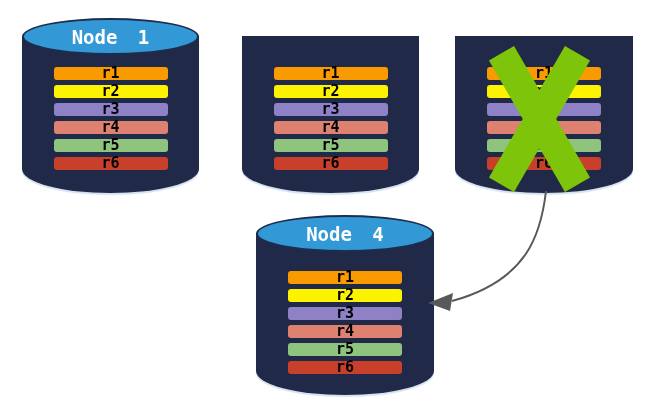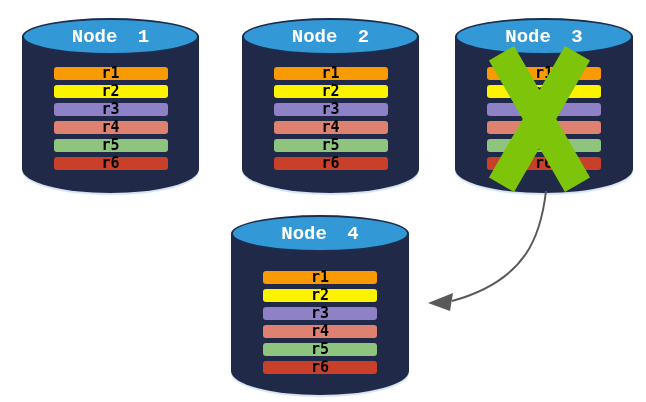--- a/index.html
+++ b/index.html
@@ -18,21 +18,21 @@
   .cyl-top {
     position:absolute; left:0; right:0; top:0; height:37px;
     background:#3399D6;
     border:2px solid #1C2E50; box-sizing:border-box;
     border-radius:50%;
     display:flex; align-items:center; justify-content:center;
     z-index:2;
   }
   .cyl-title {
     color:#ffffff; font-weight:bold; font-size:19px;
-    word-spacing:9px; letter-spacing:0;font-family:Liberation Mono, monospace;
+    word-spacing:9px; letter-spacing:0;
   }
   .rows { position:absolute; left:50%; transform:translateX(-50%); width:114px; z-index:1; }
   .row {
     height:13px; line-height:13px; margin-bottom:5px;
     border-radius:3px; text-align:center;
     font-size:15px; font-weight:bold; color:#000;
   }
   .xmark { position:absolute; left:0; top:0; width:100%; height:100%; z-index:3; }
   .x-bar {
     position:absolute; width:29px; height:152px;
@@ -55,53 +55,47 @@
     <div class="row" style="background-color: rgb(253, 242, 0);">r2</div>
     <div class="row" style="background-color: rgb(142, 129, 198);">r3</div>
     <div class="row" style="background-color: rgb(223, 129, 112);">r4</div>
     <div class="row" style="background-color: rgb(143, 196, 126);">r5</div>
     <div class="row" style="background-color: rgb(200, 64, 42);">r6</div>
   </div>
 </div>
 
 <div class="cyl" style="left:242px;top:18px;width:177px;height:175px;">
   <div class="cyl-body"></div>
-  <div class="cyl-top">
-    <span class="cyl-title">Node 2</span>
-  </div>
   <div class="rows" style="top:49px;">
     <div class="row" style="background-color: rgb(248, 154, 0);">r1</div>
     <div class="row" style="background-color: rgb(253, 242, 0);">r2</div>
     <div class="row" style="background-color: rgb(142, 129, 198);">r3</div>
     <div class="row" style="background-color: rgb(223, 129, 112);">r4</div>
     <div class="row" style="background-color: rgb(143, 196, 126);">r5</div>
     <div class="row" style="background-color: rgb(200, 64, 42);">r6</div>
   </div>
 </div>
 
 <div class="cyl" style="left:455px;top:18px;width:178px;height:175px;">
   <div class="cyl-body"></div>
-  <div class="cyl-top">
-    <span class="cyl-title">Node 3</span>
-  </div>
   <div class="rows" style="top:49px;">
     <div class="row" style="background-color: rgb(248, 154, 0);">r1</div>
     <div class="row" style="background-color: rgb(253, 242, 0);">r2</div>
     <div class="row" style="background-color: rgb(142, 129, 198);">r3</div>
     <div class="row" style="background-color: rgb(223, 129, 112);">r4</div>
     <div class="row" style="background-color: rgb(143, 196, 126);">r5</div>
     <div class="row" style="background-color: rgb(200, 64, 42);">r6</div>
   </div>
   <div class="xmark">
     <div class="x-bar x-bar-a"></div>
     <div class="x-bar x-bar-b"></div>
   </div>
 </div>
 
-<div class="cyl" style="left:231px;top:215px;width:178px;height:180px;">
+<div class="cyl" style="left:256px;top:215px;width:178px;height:180px;">
   <div class="cyl-body"></div>
   <div class="cyl-top">
     <span class="cyl-title">Node 4</span>
   </div>
   <div class="rows" style="top:56px;">
     <div class="row" style="background-color: rgb(248, 154, 0);">r1</div>
     <div class="row" style="background-color: rgb(253, 242, 0);">r2</div>
     <div class="row" style="background-color: rgb(142, 129, 198);">r3</div>
     <div class="row" style="background-color: rgb(223, 129, 112);">r4</div>
     <div class="row" style="background-color: rgb(143, 196, 126);">r5</div>

